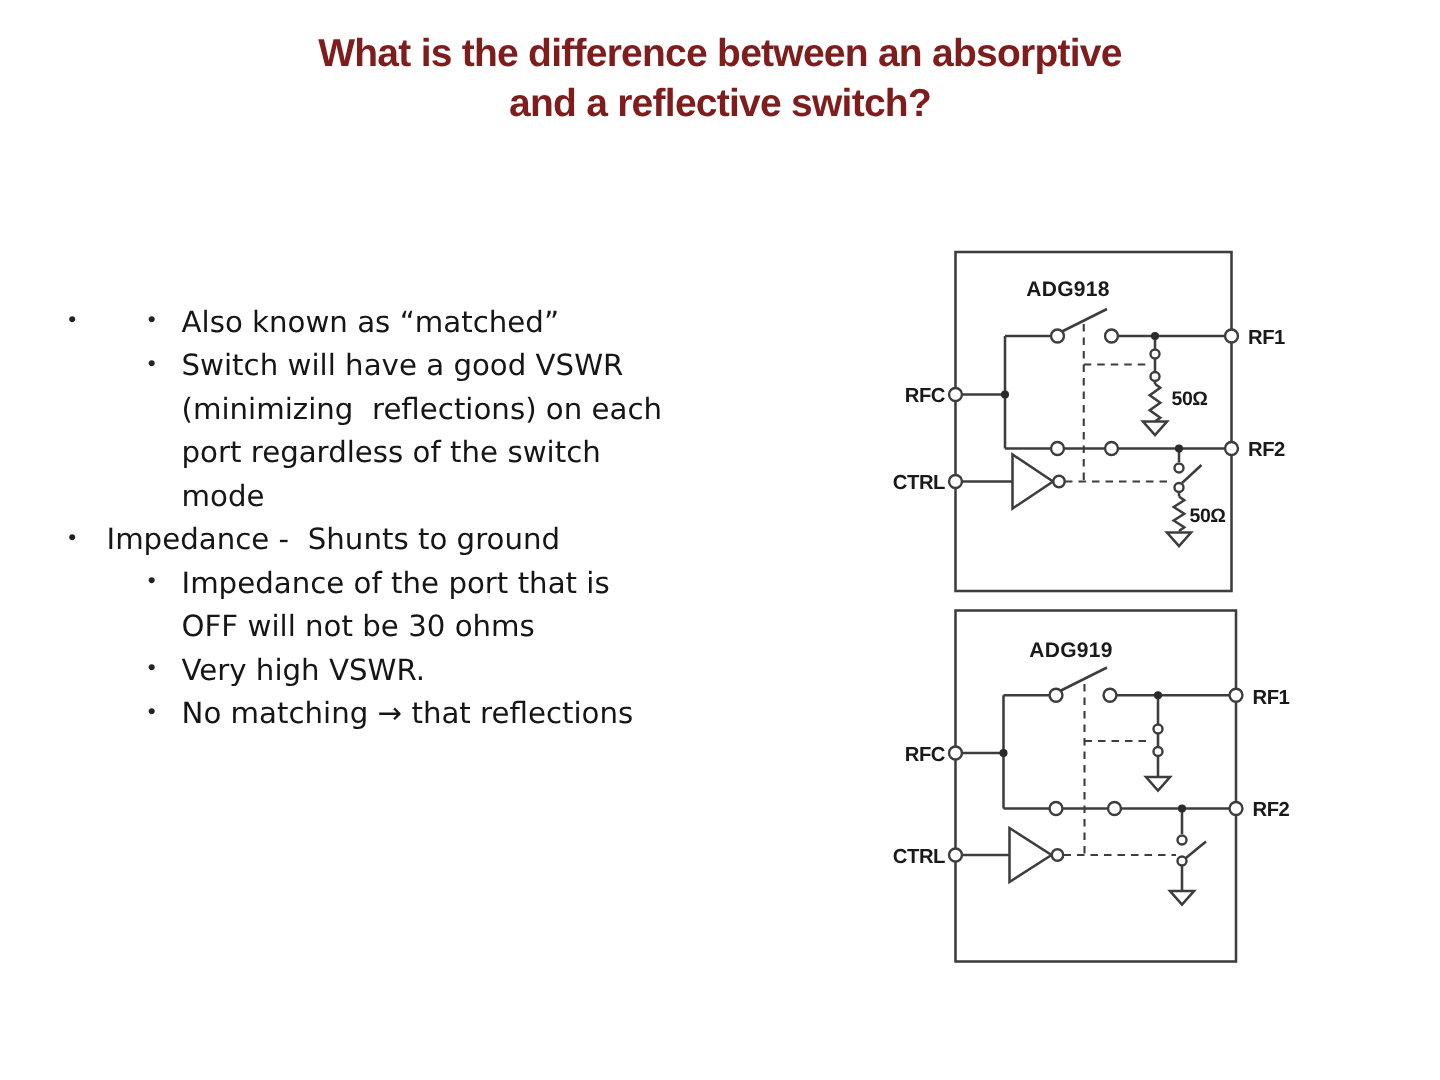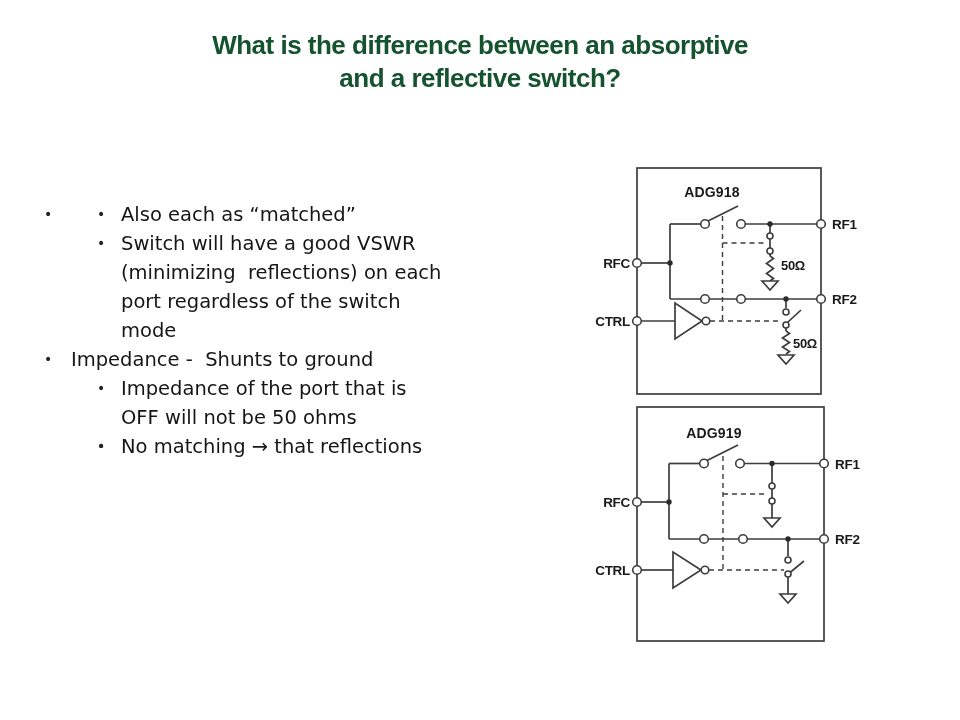--- a/index.html
+++ b/index.html
@@ -1,22 +1,22 @@
 <!DOCTYPE html>
 <html><head>
 <meta charset="utf-8">
 <style>
   html,body { margin:0; padding:0; background:#ffffff; }
   .slide {
     position:relative; width:960px; height:720px; background:#ffffff;
     overflow:hidden; font-family:"Liberation Sans", sans-serif;
   }
   .title {
-    position:absolute; left:0; right:0; top:16px; margin:13px;
-    text-align:center; color:#14532d;
+    position:absolute; left:0; right:0; top:16px; margin:3px;
+    text-align:center; color:#7f1d1d;
     font-family:"Liberation Sans", sans-serif;
     font-weight:bold; font-size:26px; line-height:33px;
     letter-spacing:-0.5px; white-space:pre-wrap;
   }
   .bullets {
     position:absolute; left:44px; top:200px; width:492px;
     font-family:"DejaVu Sans", sans-serif;
     font-size:19.5px; line-height:29px; color:#161616;
   }
   .bullet { position:relative; white-space:pre-wrap; }
@@ -37,29 +37,29 @@
 </head>
 <body>
 
 <div class="slide">
 
   <h1 class="title">What is the difference between an absorptive
 and a reflective switch?</h1>
 
   <div class="bullets">
       <div class="bullet lvl1"><span class="marker">•</span></div>
-      <div class="bullet lvl2"><span class="marker">•</span><span class="btext">Also each as “matched”</span></div>
+      <div class="bullet lvl2"><span class="marker">•</span><span class="btext">Also known as “matched”</span></div>
       <div class="bullet lvl2"><span class="marker">•</span><span class="btext">Switch will have a good VSWR
 (minimizing  reflections) on each
 port regardless of the switch
 mode</span></div>
       <div class="bullet lvl1"><span class="marker">•</span><span class="btext">Impedance -  Shunts to ground</span></div>
       <div class="bullet lvl2"><span class="marker">•</span><span class="btext">Impedance of the port that is
-OFF will not be 50 ohms</span></div>
-      <div class="bullet lvl2"><span class="marker">•</span></div>
+OFF will not be 30 ohms</span></div>
+      <div class="bullet lvl2"><span class="marker">•</span><span class="btext">Very high VSWR.</span></div>
       <div class="bullet lvl2"><span class="marker">•</span><span class="btext">No matching → that reflections</span></div>
     </div>
 
   <svg viewBox="560 160 320 245" style="left:560px; top:160px;" width="320" height="245">
     <g stroke="#3d3d3d" stroke-width="1.7" fill="none">
       <rect x="637" y="168" width="184" height="226"></rect>
       <line x1="641" y1="263" x2="670" y2="263"></line>
       <line x1="670" y1="224" x2="670" y2="299"></line>
       <line x1="670" y1="224" x2="701" y2="224"></line>
       <line x1="745" y1="224" x2="817" y2="224"></line>

